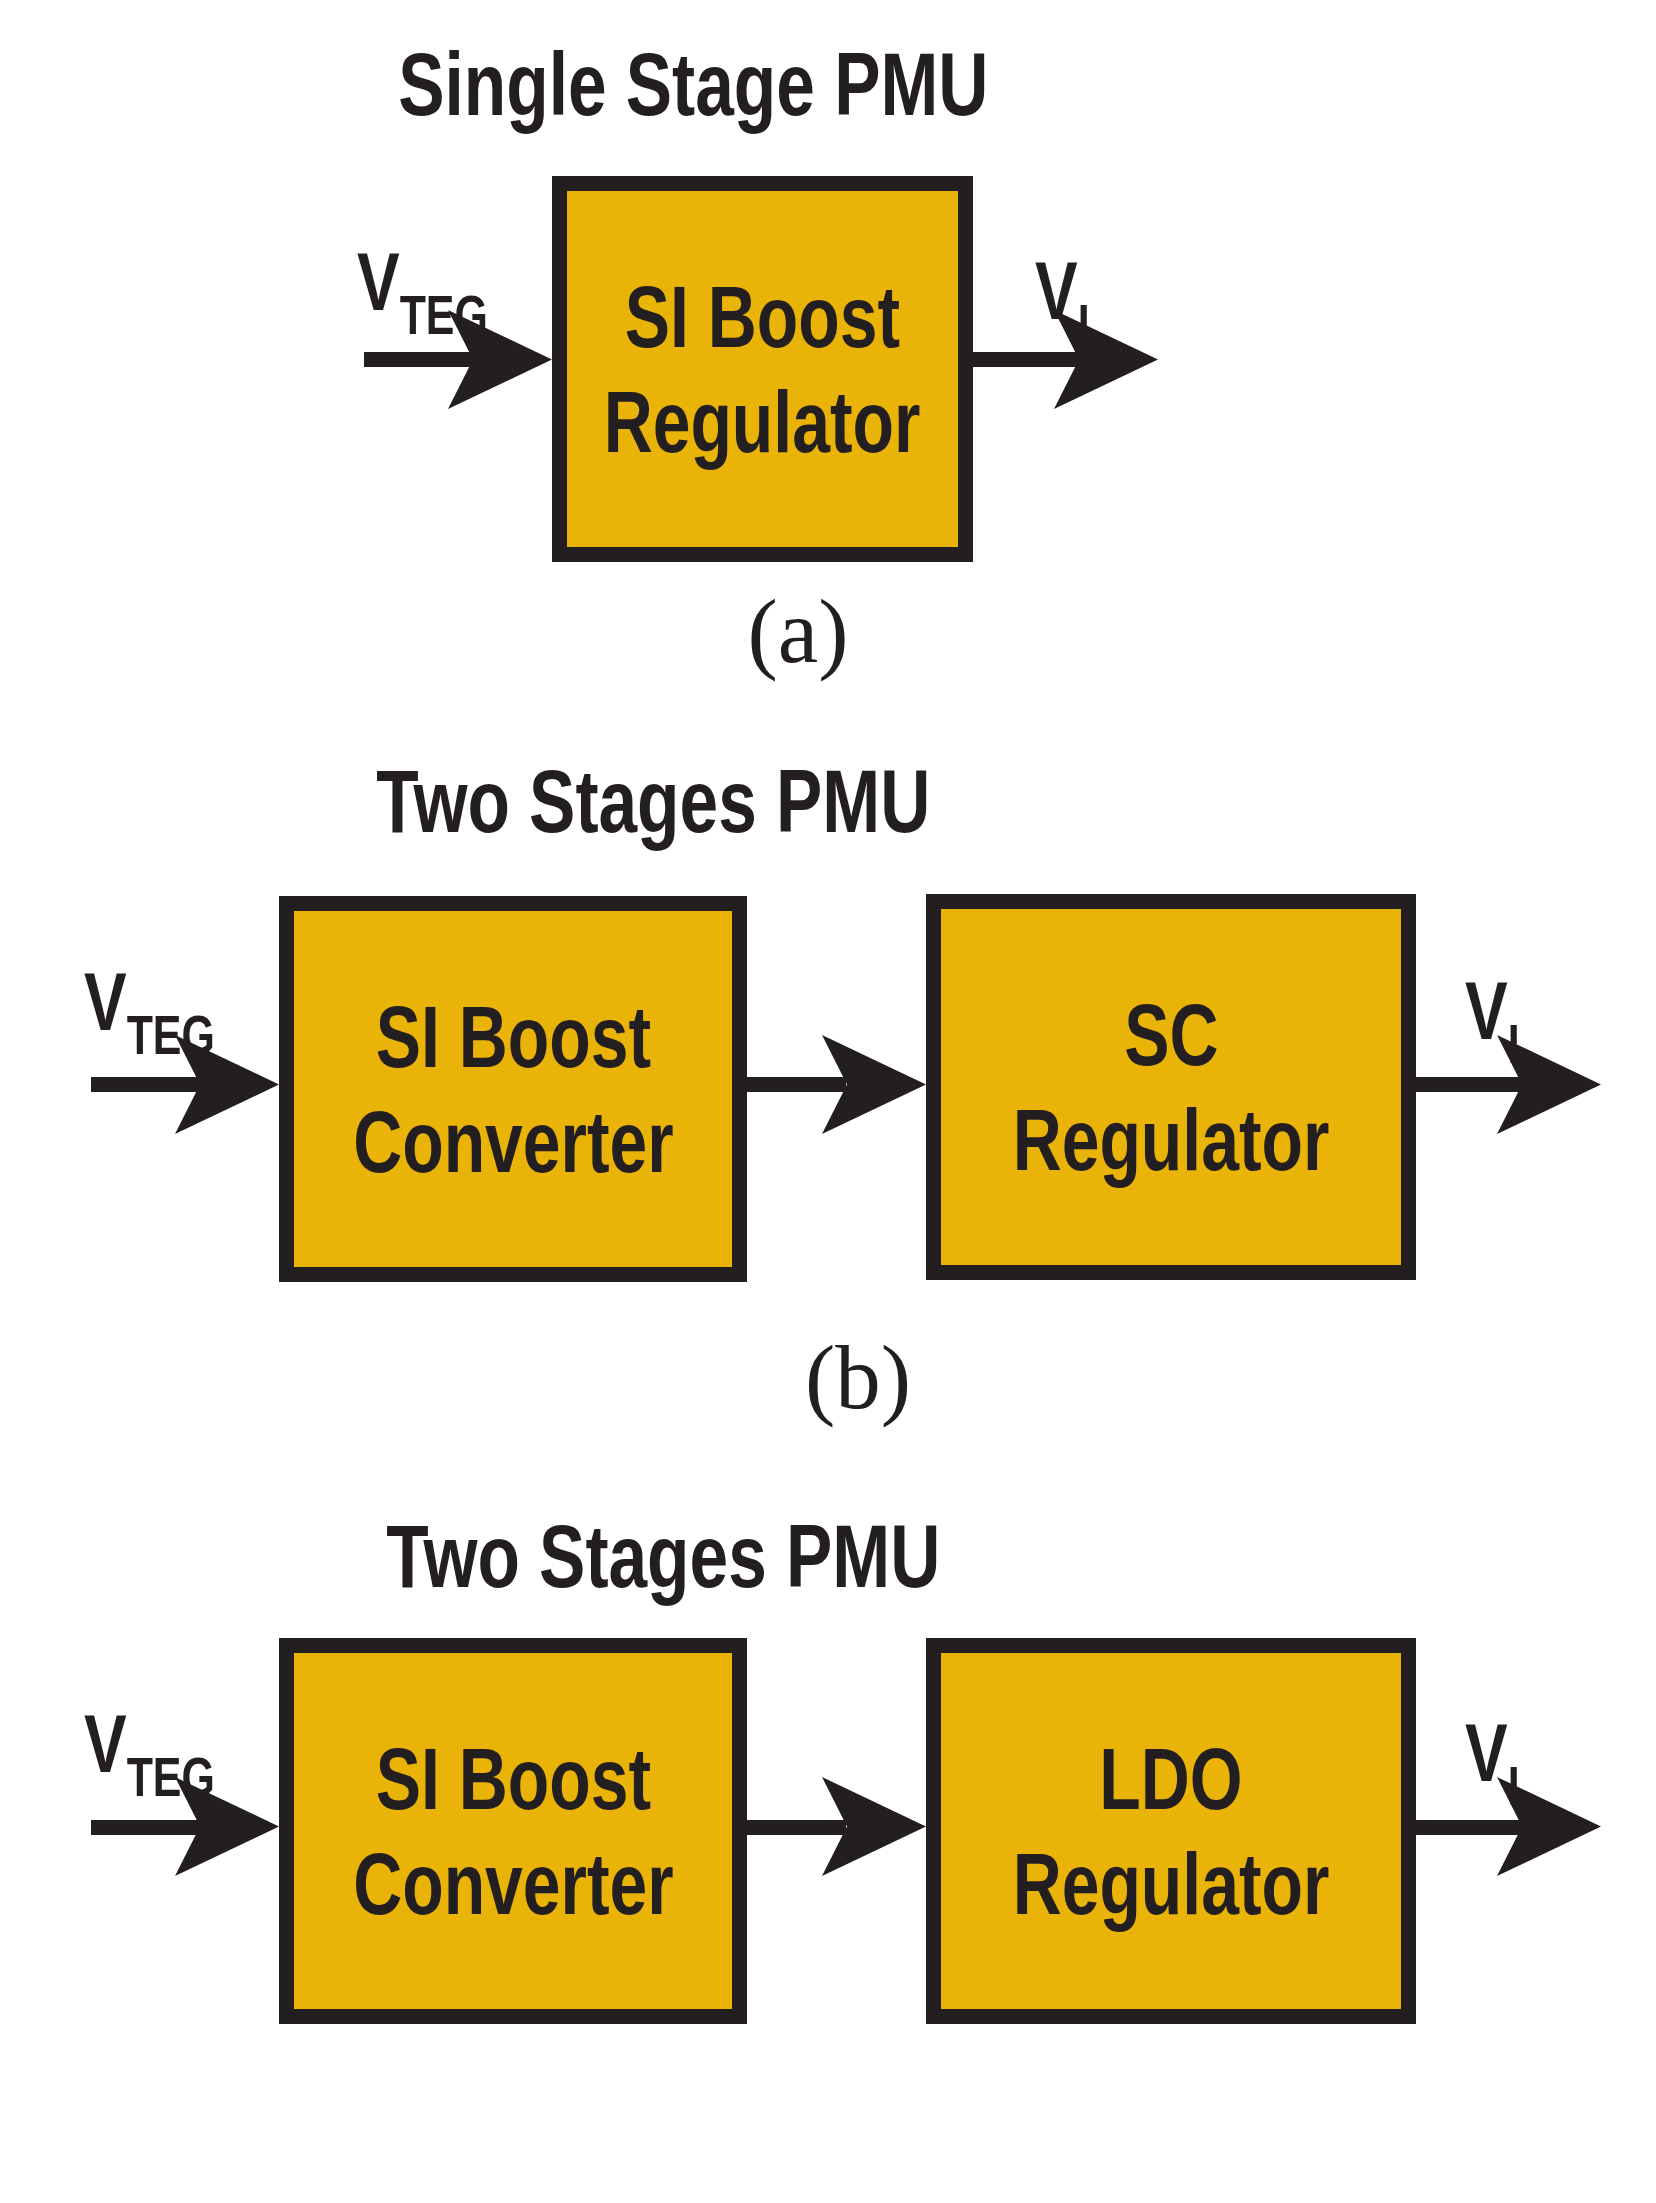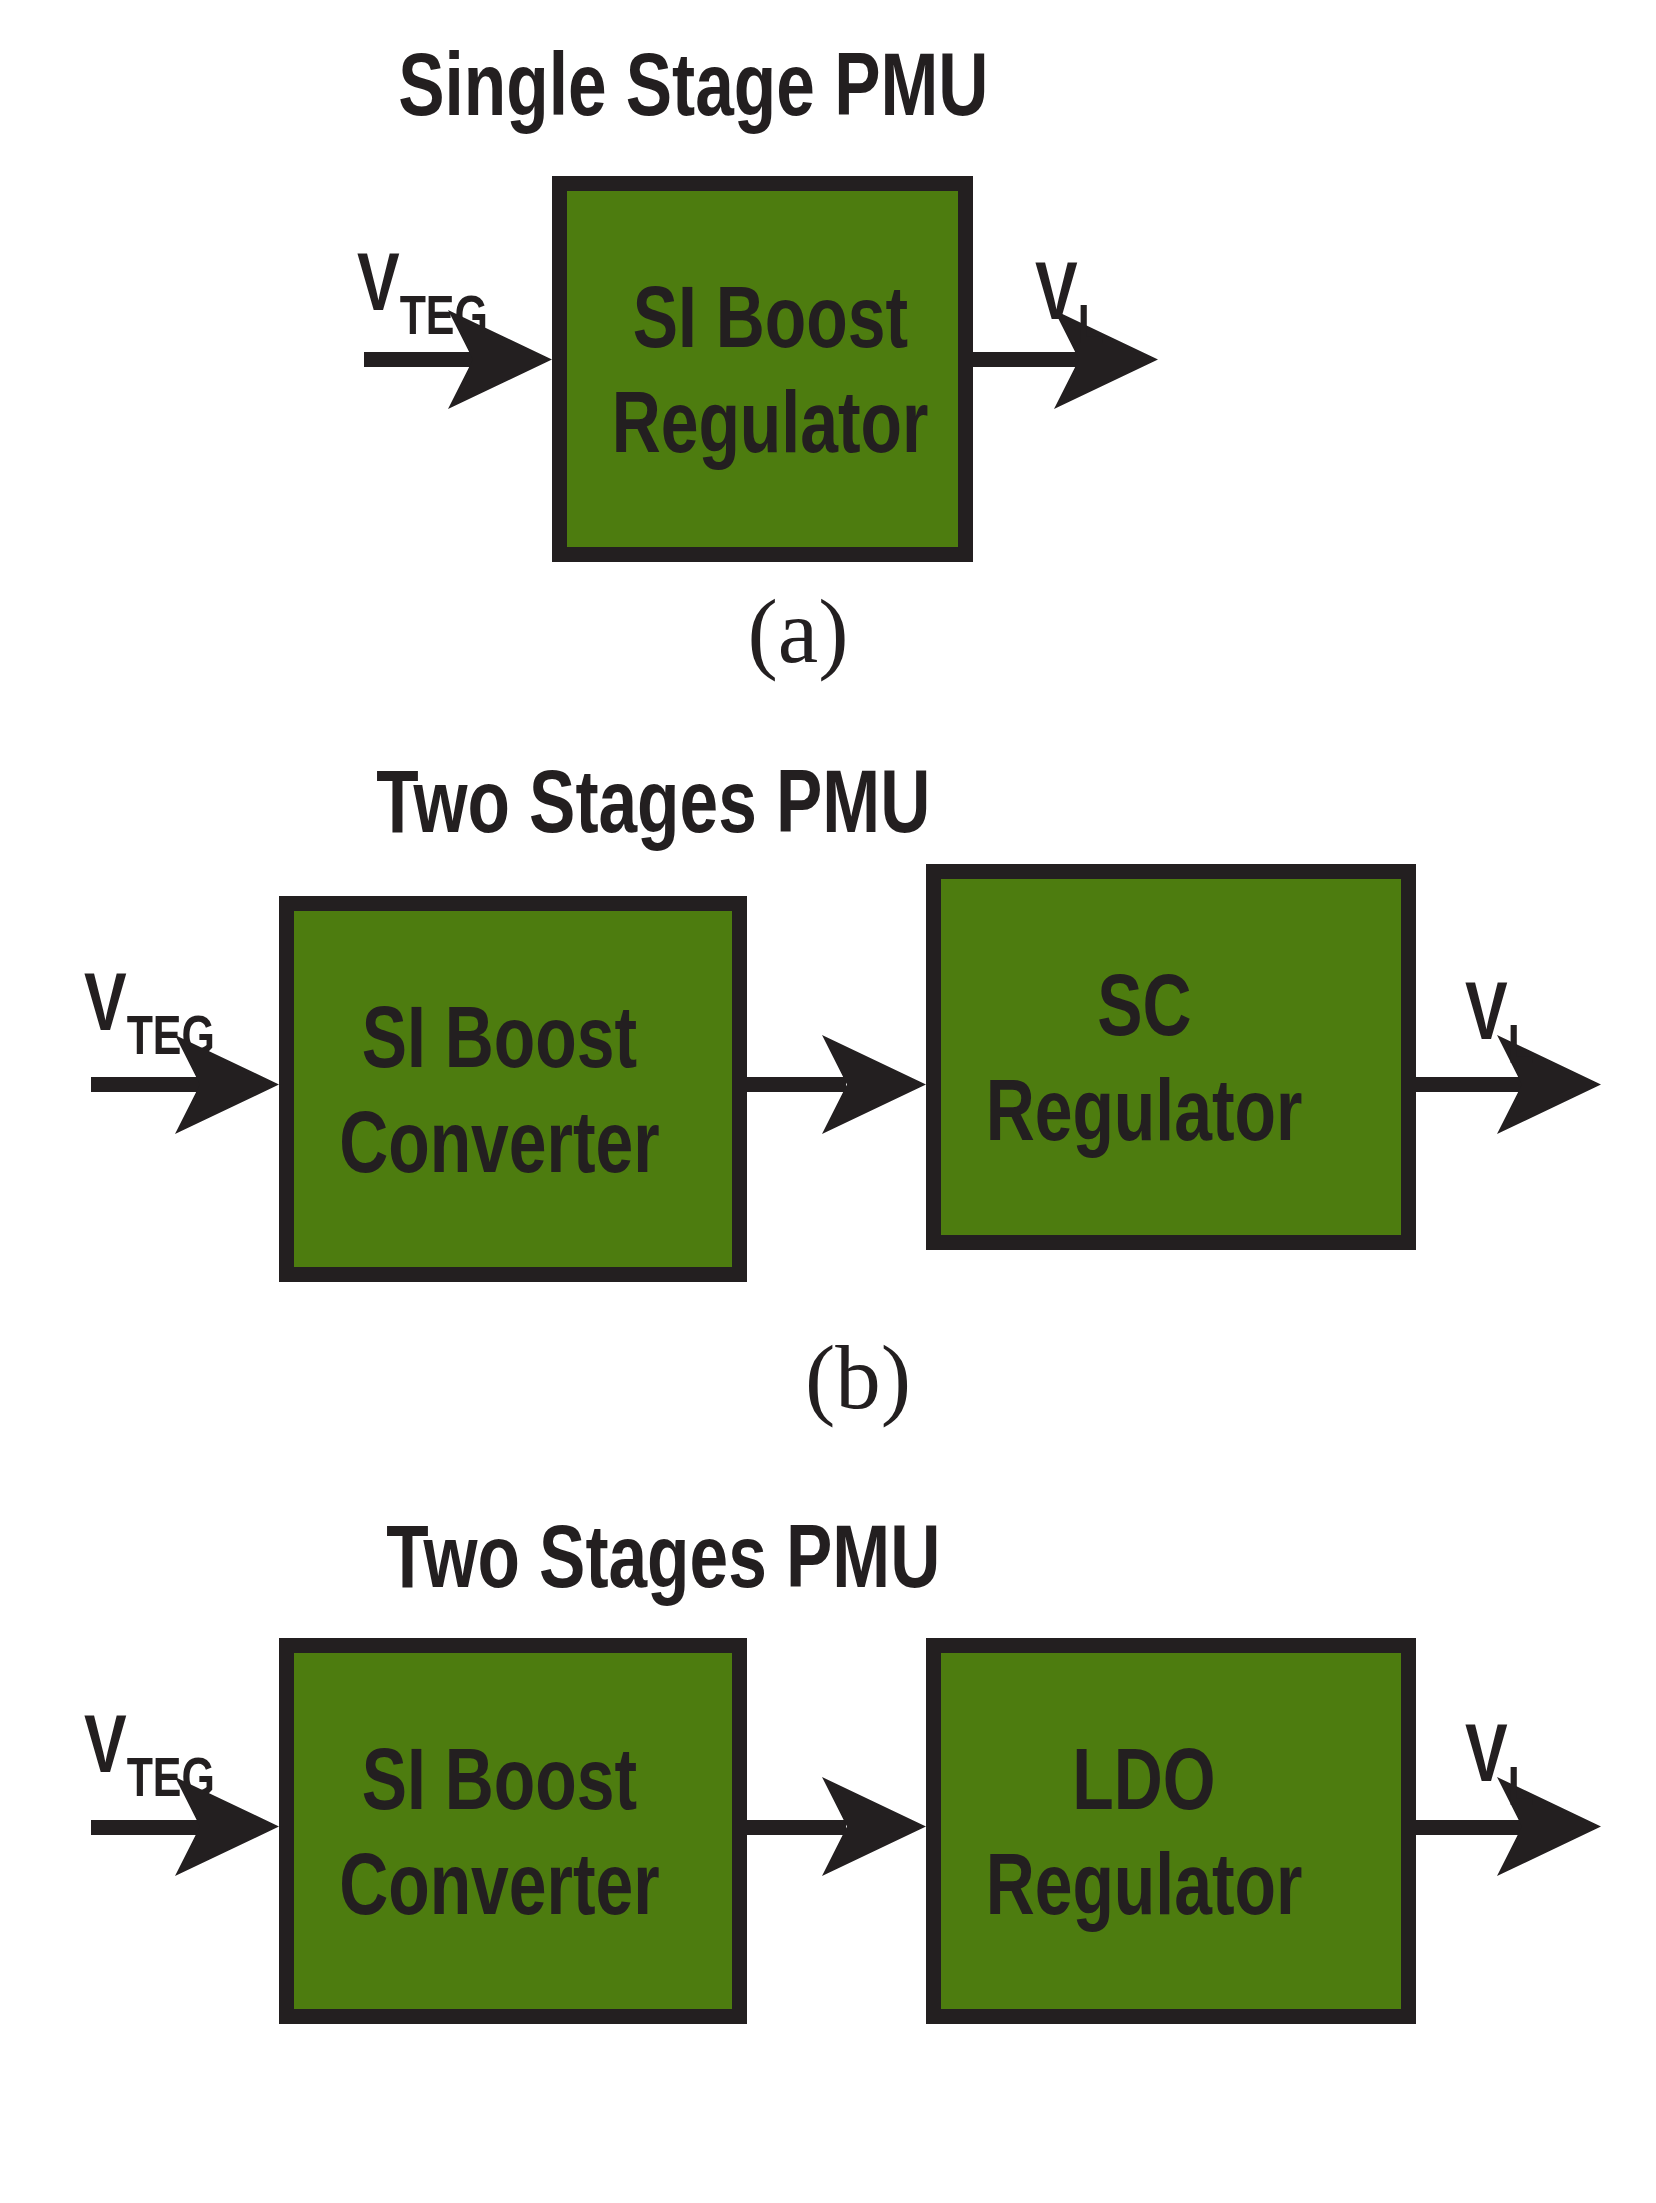--- a/index.html
+++ b/index.html
@@ -22,22 +22,22 @@
   .title-wrap {
     position:absolute;
     width:891px; height:109px;
     display:flex; align-items:center; justify-content:center;
     font-weight:bold; font-size:89px; line-height:1;
   }
   .block {
     position:absolute;
     border:15px solid #231f20;
     box-sizing:border-box;
-    background:#4d7c0f;
-    display:flex; align-items:center; justify-content:flex-start;
+    background:#eab308;
+    display:flex; align-items:center; justify-content:center;
   }
   .block-label {
     text-align:center;
     font-weight:bold;
     font-size:87px;
     line-height:105px;
   }
   .sig {
     position:absolute;
     font-weight:bold;
@@ -126,21 +126,21 @@
   <div class="block" style="left:279px; top:896px; width:468px; height:386px;">
     <div class="block-label">
       <span class="cond">SI Boost</span><br>
       <span class="cond">Converter</span>
     </div>
   </div>
 
   <div class="hline" style="left:747px; top:1077px; width:99px;"></div>
   <div class="ahead" style="left:822px; top:1035px;"></div>
 
-  <div class="block" style="left:926px; top:864px; width:490px; height:386px;">
+  <div class="block" style="left:926px; top:894px; width:490px; height:386px;">
     <div class="block-label">
       <span class="cond">SC</span><br>
       <span class="cond">Regulator</span>
     </div>
   </div>
 
   <div class="hline" style="left:1416px; top:1077px; width:106px;"></div>
   <div class="ahead" style="left:1497px; top:1035px;"></div>
 
   <div class="sig" style="left:1465px; top:930px;">

